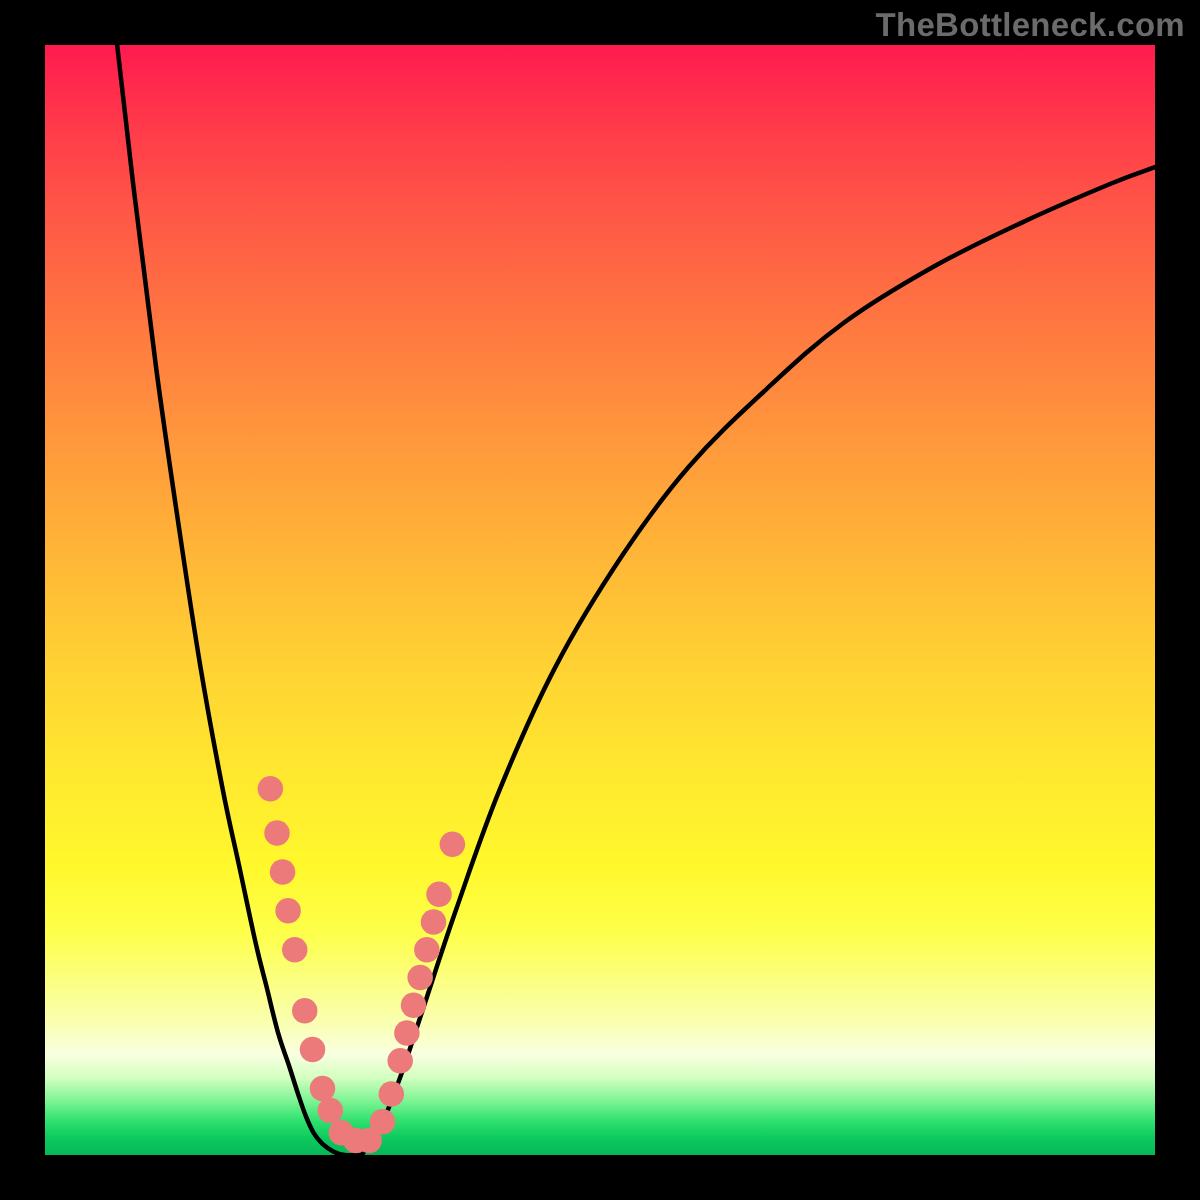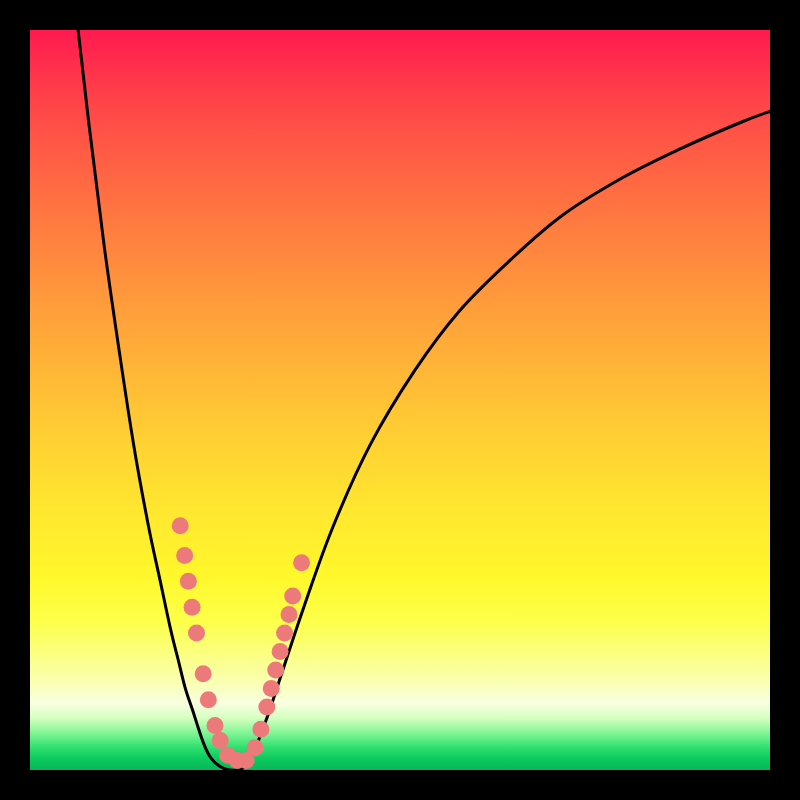--- a/index.html
+++ b/index.html
@@ -97,13 +97,14 @@
           <circle cx="241.24" cy="658.6" r="8.5" fill="#ed7a7b" stroke="#c95b5c" stroke-width="0"></circle>
           <circle cx="245.68" cy="640.1" r="8.5" fill="#ed7a7b" stroke="#c95b5c" stroke-width="0"></circle>
           <circle cx="250.11999999999998" cy="621.6" r="8.5" fill="#ed7a7b" stroke="#c95b5c" stroke-width="0"></circle>
           <circle cx="254.55999999999997" cy="603.1" r="8.5" fill="#ed7a7b" stroke="#c95b5c" stroke-width="0"></circle>
           <circle cx="259" cy="584.6" r="8.5" fill="#ed7a7b" stroke="#c95b5c" stroke-width="0"></circle>
           <circle cx="262.7" cy="566.1" r="8.5" fill="#ed7a7b" stroke="#c95b5c" stroke-width="0"></circle>
           <circle cx="271.58000000000004" cy="532.8" r="8.5" fill="#ed7a7b" stroke="#c95b5c" stroke-width="0"></circle>
         </g>
     </svg>
   </div>
+  <div class="watermark">TheBottleneck.com</div>
 </div>
 
 </body></html>

